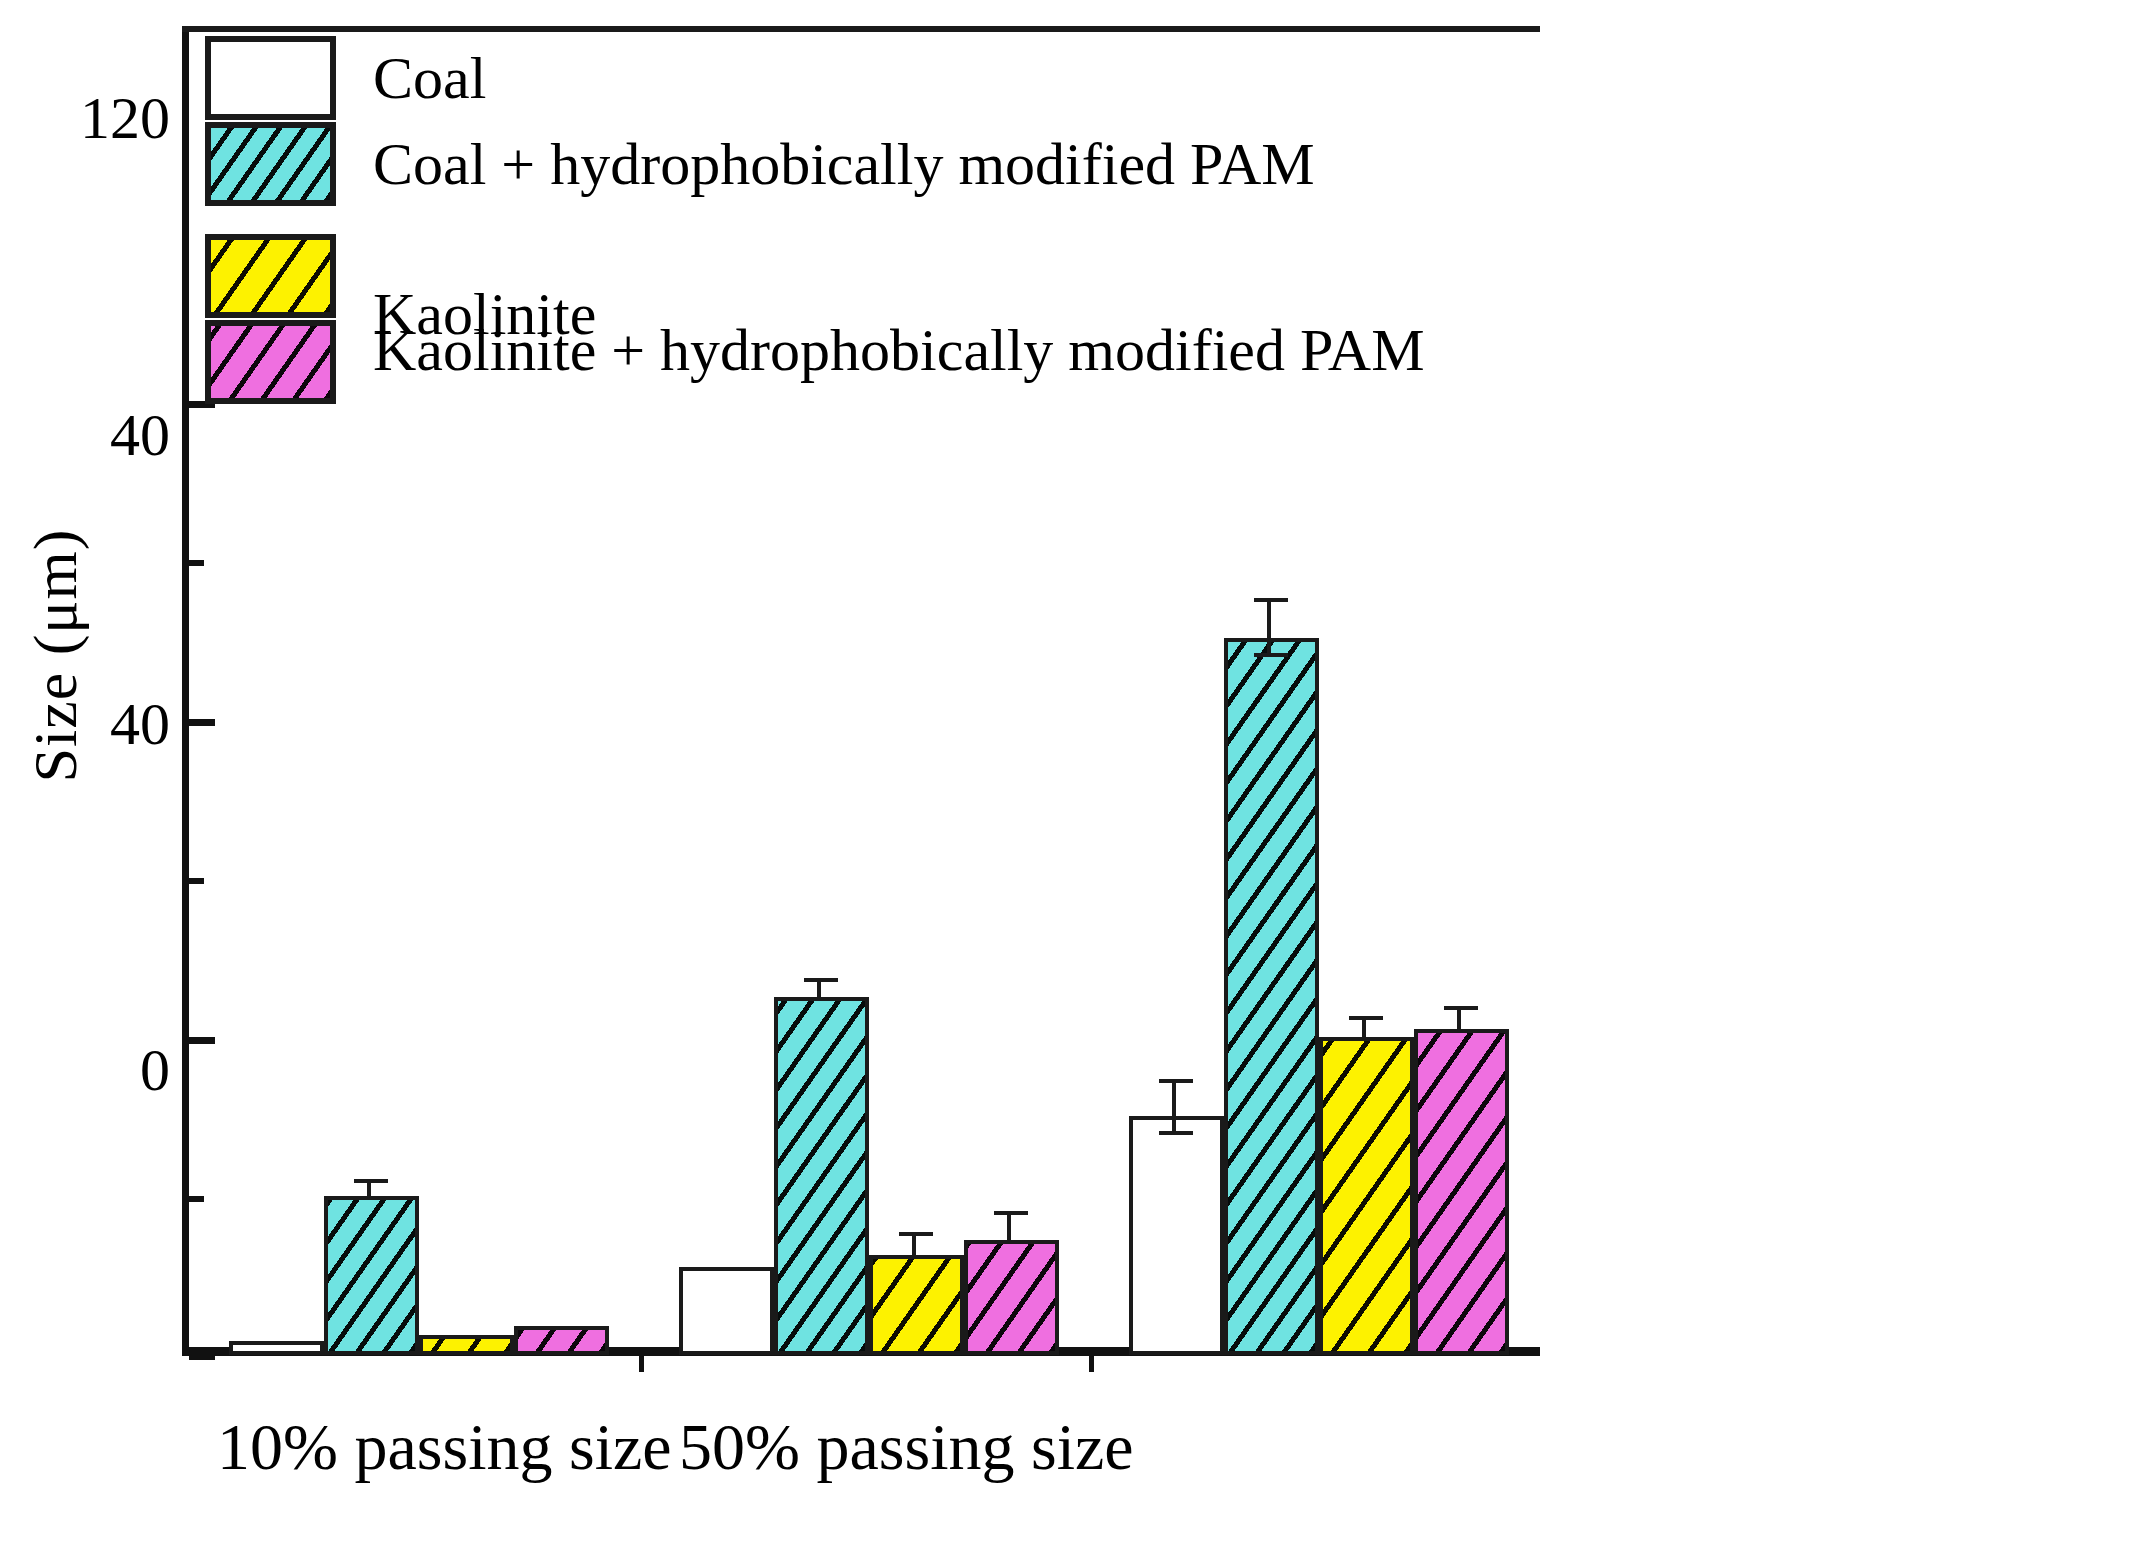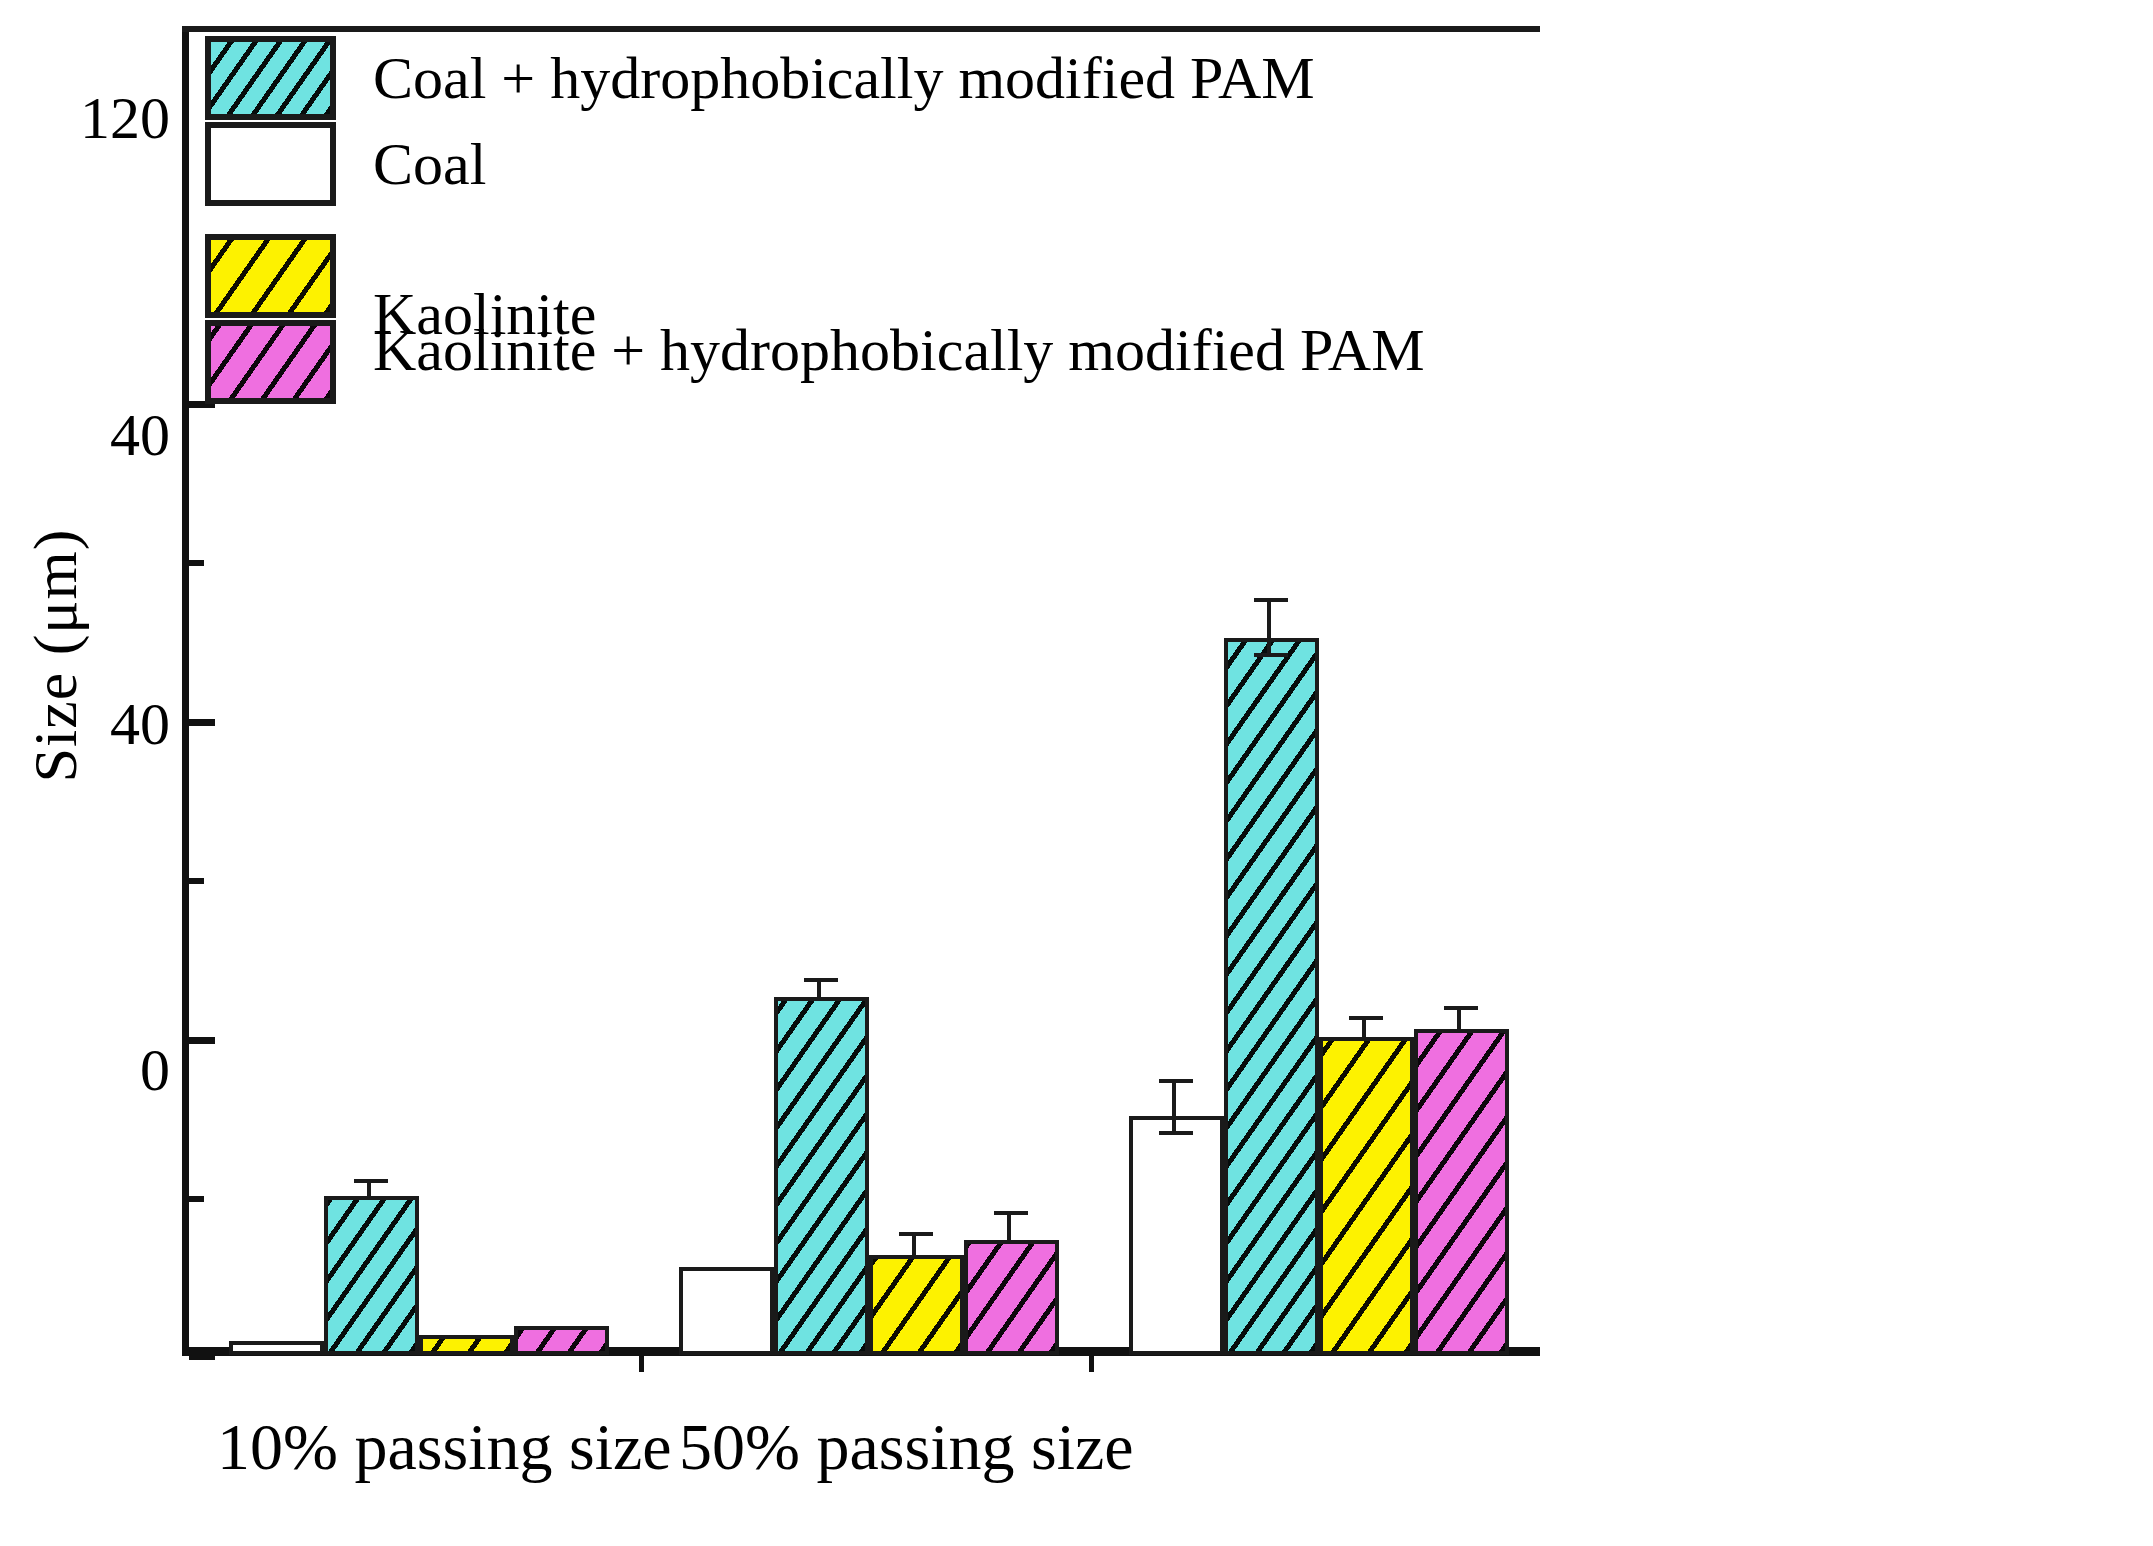--- a/index.html
+++ b/index.html
@@ -205,27 +205,27 @@
 
   <div class="xtick" style="left:639px;"></div>
   <div class="xtick" style="left:1089px;"></div>
 
   <div class="xlabel" style="left:217px;width:400px;">10% passing size</div>
   <div class="xlabel" style="left:679px;width:400px;">50% passing size</div>
 
   <div id="legend">
 
     <div class="legend-row">
+      <div class="legend-swatch sw-coal"></div>
+      <div class="legend-text">Coal</div>
+    </div>
+
+    <div class="legend-row">
       <div class="legend-swatch sw-coalpam"></div>
       <div class="legend-text">Coal + hydrophobically  modified PAM</div>
-    </div>
-
-    <div class="legend-row">
-      <div class="legend-swatch sw-coal"></div>
-      <div class="legend-text">Coal</div>
     </div>
 
     <div class="legend-row gap">
       <div class="legend-swatch sw-kaolinite"></div>
       <div class="legend-text" style="top:44px;">Kaolinite</div>
     </div>
 
     <div class="legend-row">
       <div class="legend-swatch sw-kaolinitepam"></div>
       <div class="legend-text" style="top:-6px;text-align:center;">Kaolinite + hydrophobically  modified PAM</div>

